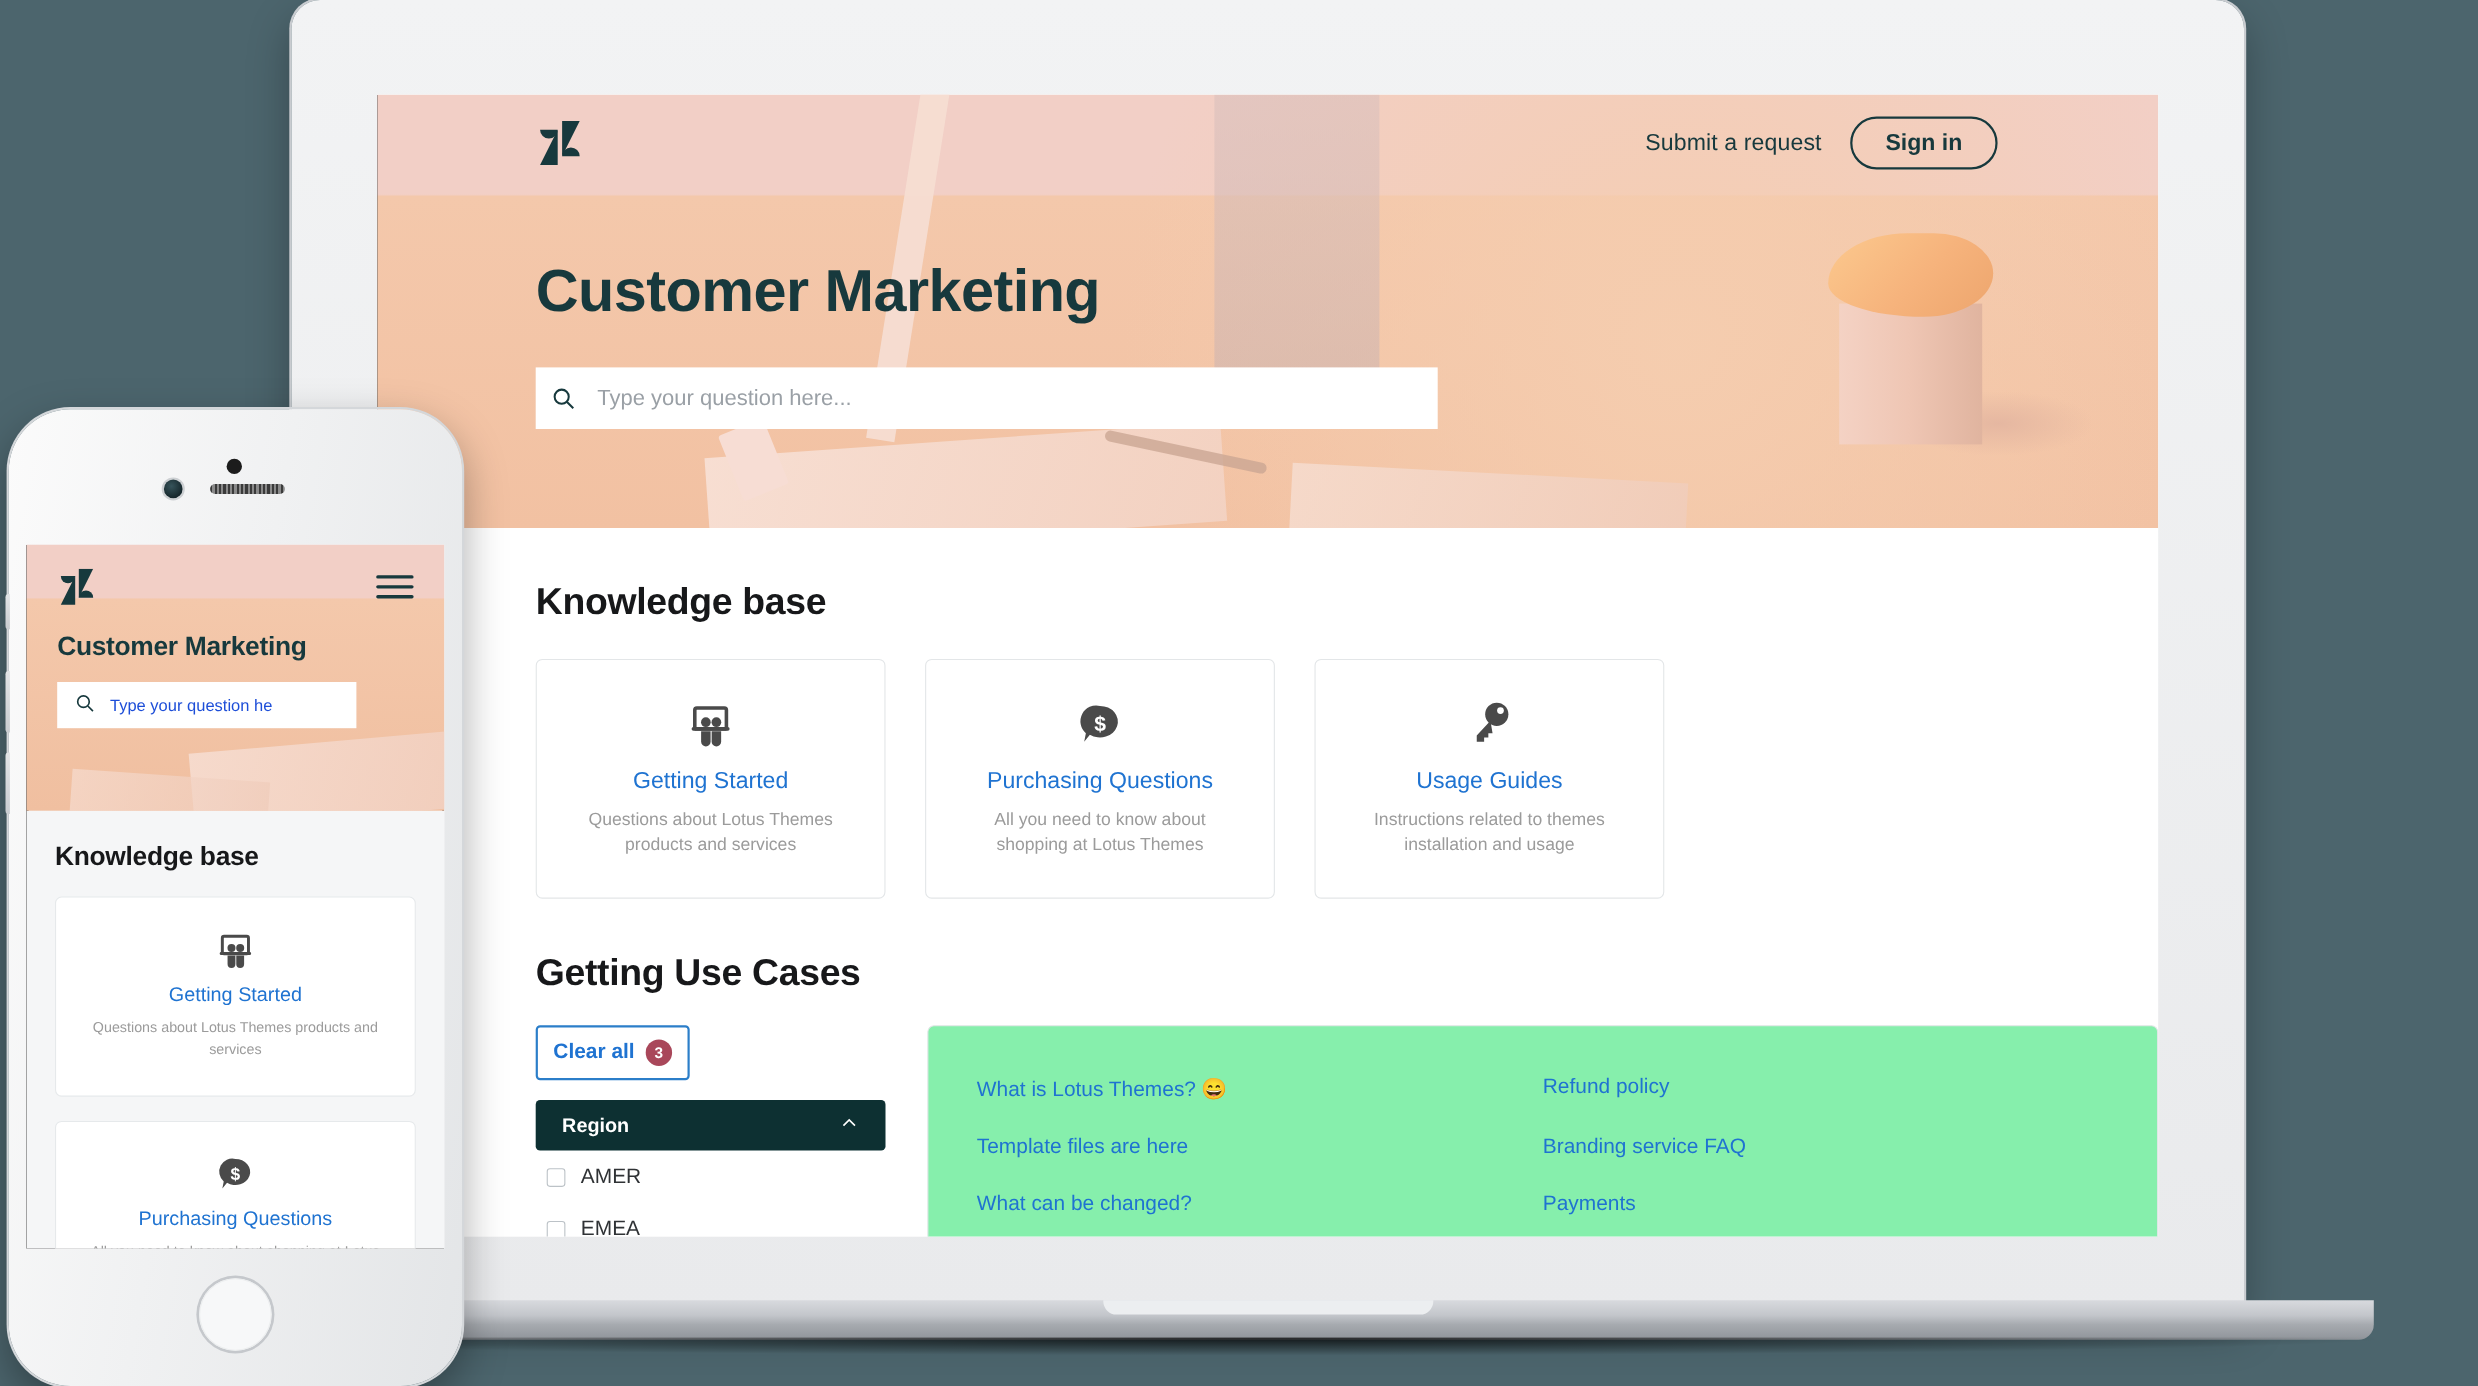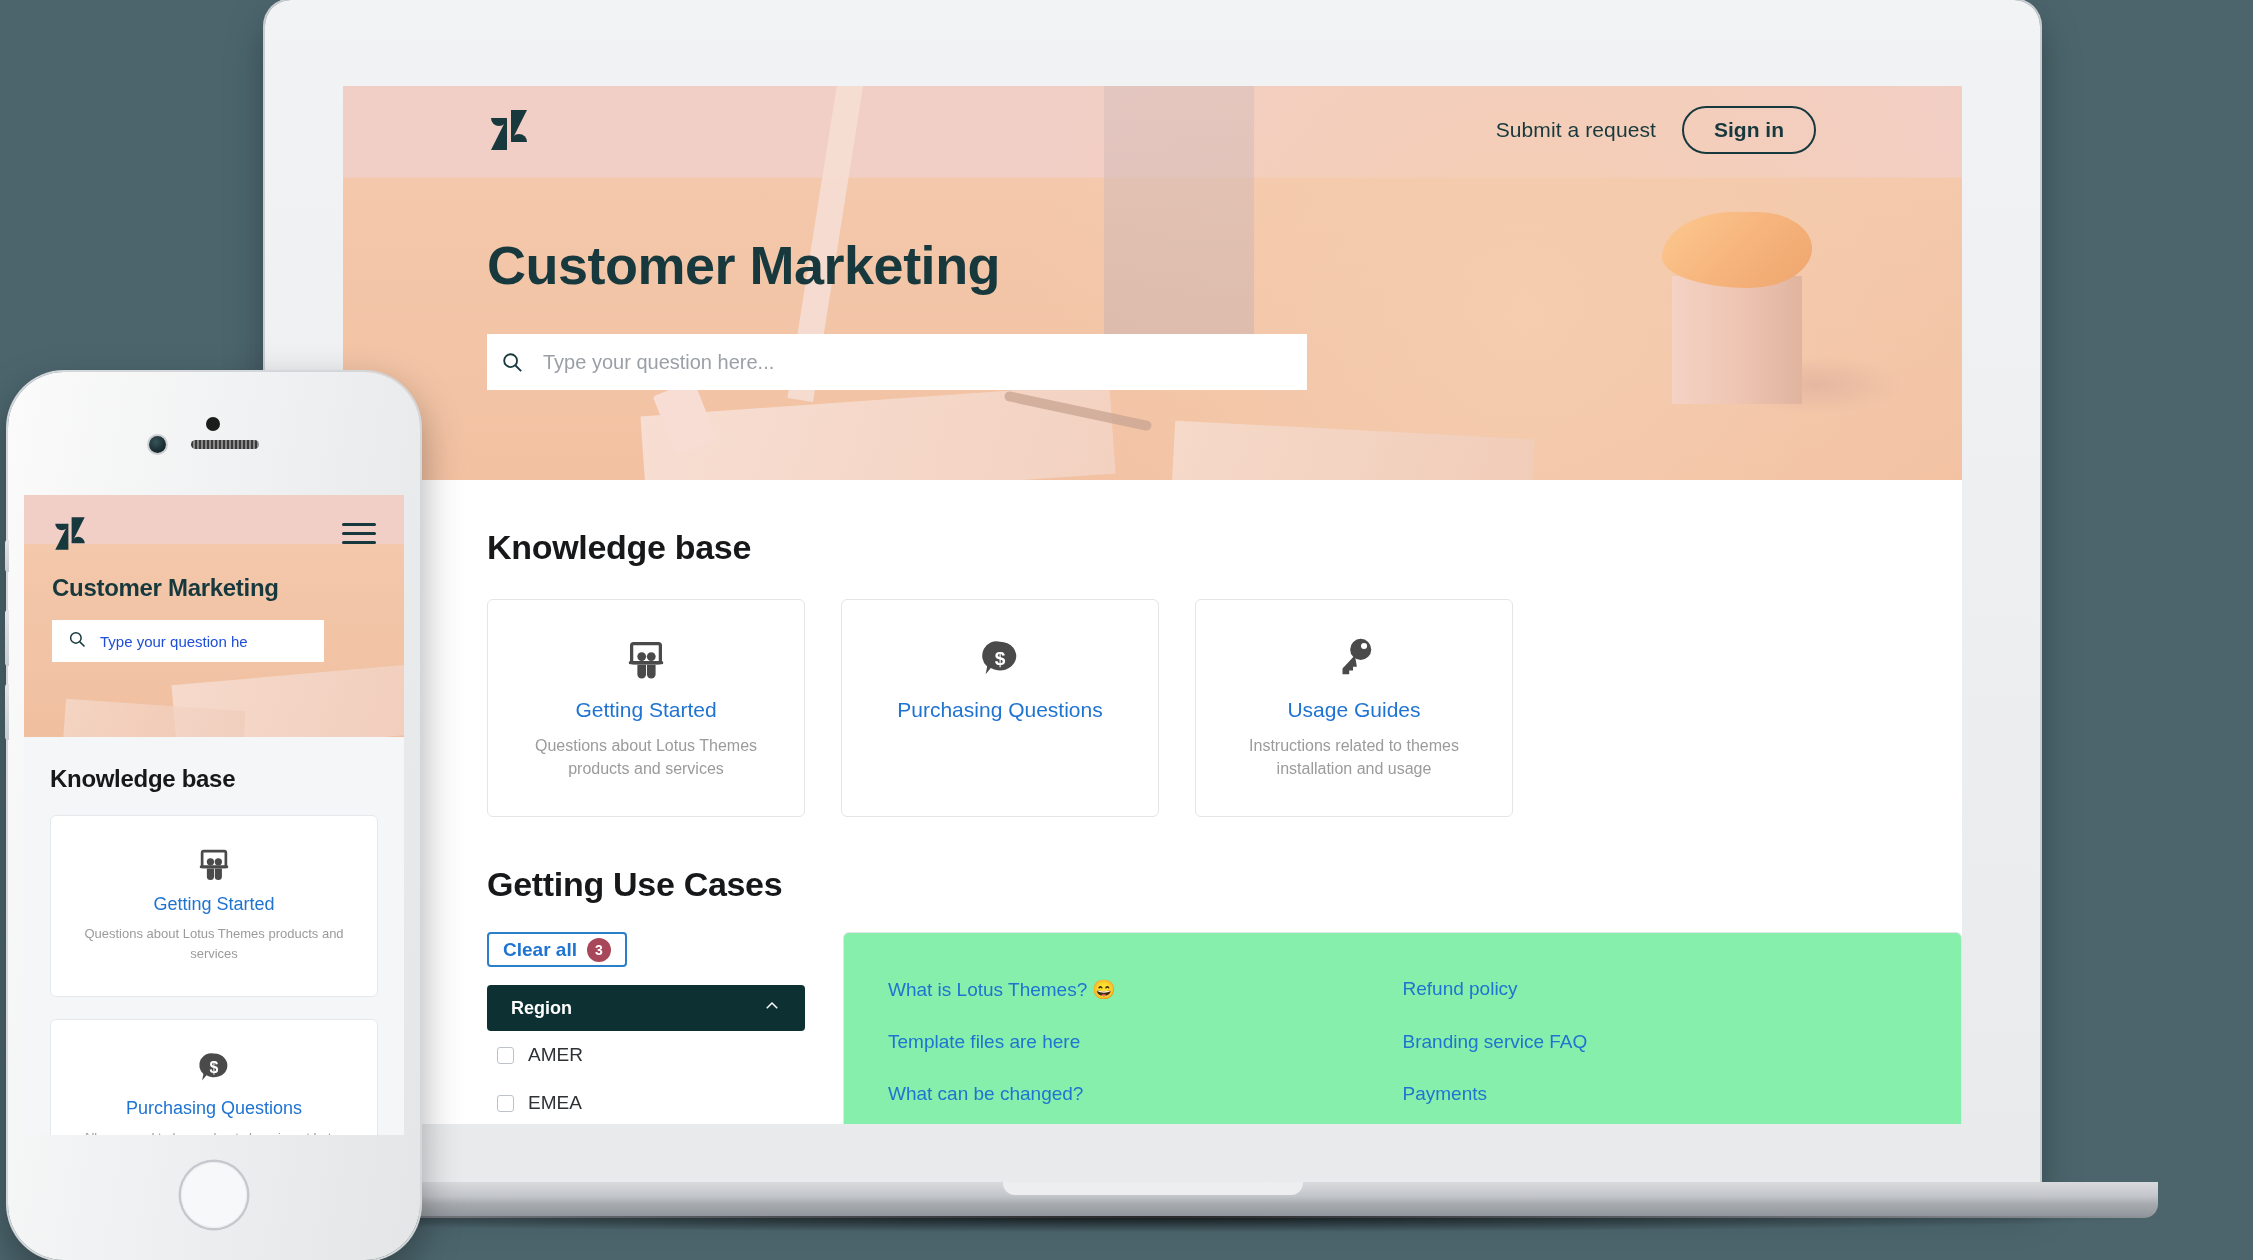--- a/index.html
+++ b/index.html
@@ -94,21 +94,21 @@
     background:#fff;
   }
   .kb-icon { height: 52px; display:flex; align-items:center; justify-content:center; color:#4a4a4a; }
   .kb-name { font-size: 21px; color:#1f73d1; margin-top: 14px; font-weight:500; }
   .kb-desc { font-size: 16px; color:#9b9b9b; text-align:center; line-height:1.45; margin-top: 12px; width: 250px; }
 
   .filter-title { font-size: 34px; font-weight: bold; color:#17181a; margin-top: 48px; letter-spacing:-.3px; }
   .filter-wrap { display:flex; gap: 38px; margin-top: 28px; }
   .filter-col { width: 318px; }
   .clear-all {
-    border: 2px solid #2b7ec9; border-radius: 4px; height: 35px; width: 140px;
+    border: 2px solid #2b7ec9; border-radius: 4px; height: 50px; width: 140px;
     display:flex; align-items:center; justify-content:center; gap: 10px; background:#fff; cursor:pointer;
   }
   .clear-all-lbl { color:#1f73d1; font-size: 19px; font-weight: bold; }
   .badge { background:#a9475a; color:#fff; border-radius:999px; min-width: 24px; height: 24px;
     display:flex; align-items:center; justify-content:center; font-size: 14px; font-weight:bold; }
   .facet-head {
     margin-top: 18px; background:#0d3032; color:#fff; height: 46px; border-radius: 4px;
     display:flex; align-items:center; justify-content:space-between; padding: 0 24px; cursor:pointer;
   }
   .facet-head-lbl { font-size: 18px; font-weight: bold; }
@@ -236,20 +236,21 @@
           </div>
 
           <div class="kb-card">
             <span class="kb-icon">
               <svg viewBox="0 0 48 48" width="46" height="46" fill="#4a4a4a">
                 <path d="M24 7a17 15 0 1 1-9.6 27.4L9 41l1.6-8.1A15 15 0 0 1 24 7z"></path>
                 <text x="24" y="31" font-size="20" font-weight="bold" fill="#fff" text-anchor="middle" font-family="Liberation Sans, sans-serif">$</text>
               </svg>
             </span>
             <span class="kb-name">Purchasing Questions</span>
+            <span class="kb-desc">All you need to know about shopping at Lotus Themes</span>
           </div>
 
           <div class="kb-card">
             <span class="kb-icon">
               <svg viewBox="0 0 48 48" width="46" height="46" fill="#4a4a4a">
                 <circle cx="31" cy="15" r="11"></circle>
                 <circle cx="34.5" cy="11.5" r="3.2" fill="#fff"></circle>
                 <path d="M25 21 L12 35 v6 h7 v-4 h4 v-4 h4 z"></path>
               </svg>
             </span>

